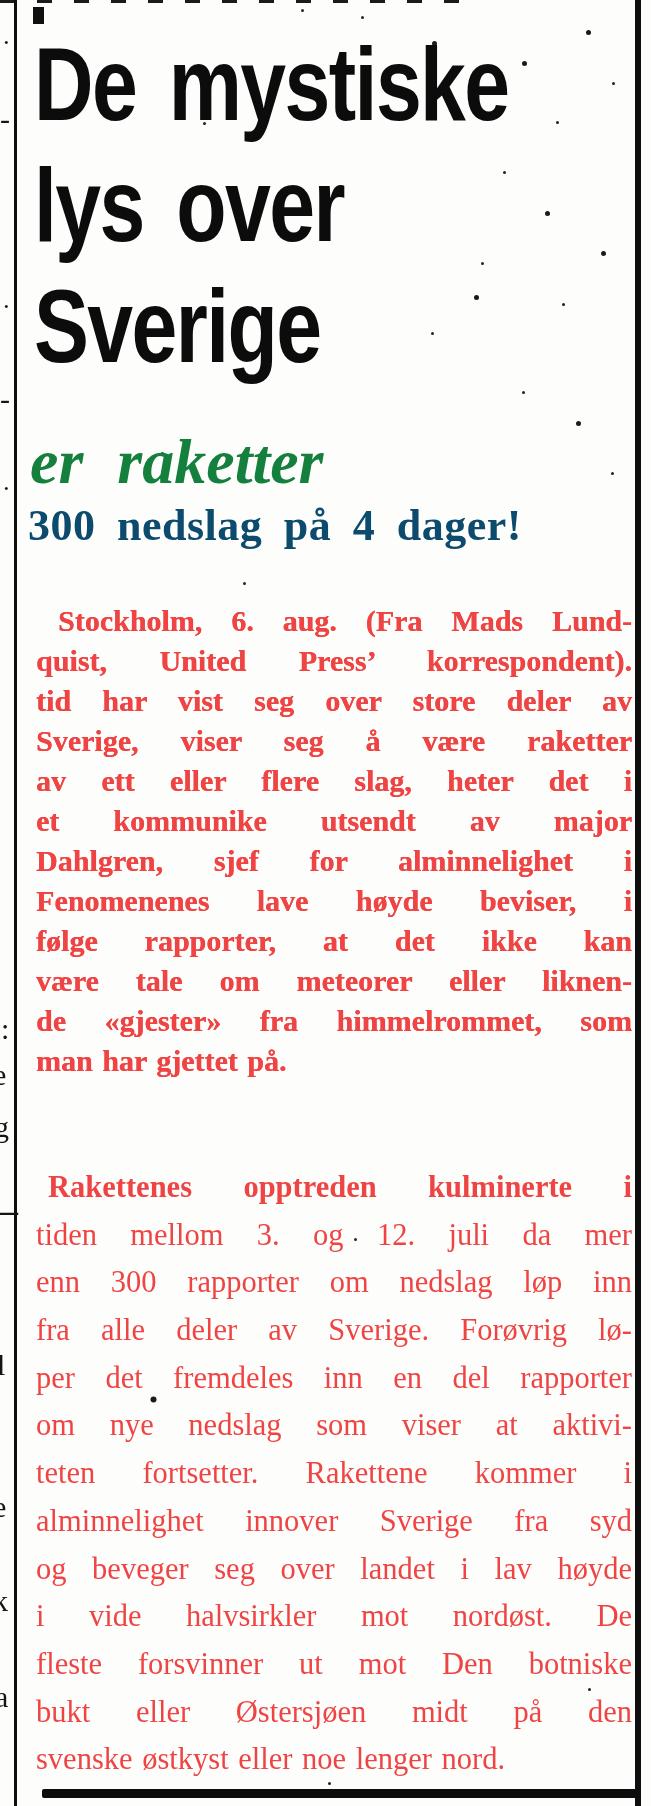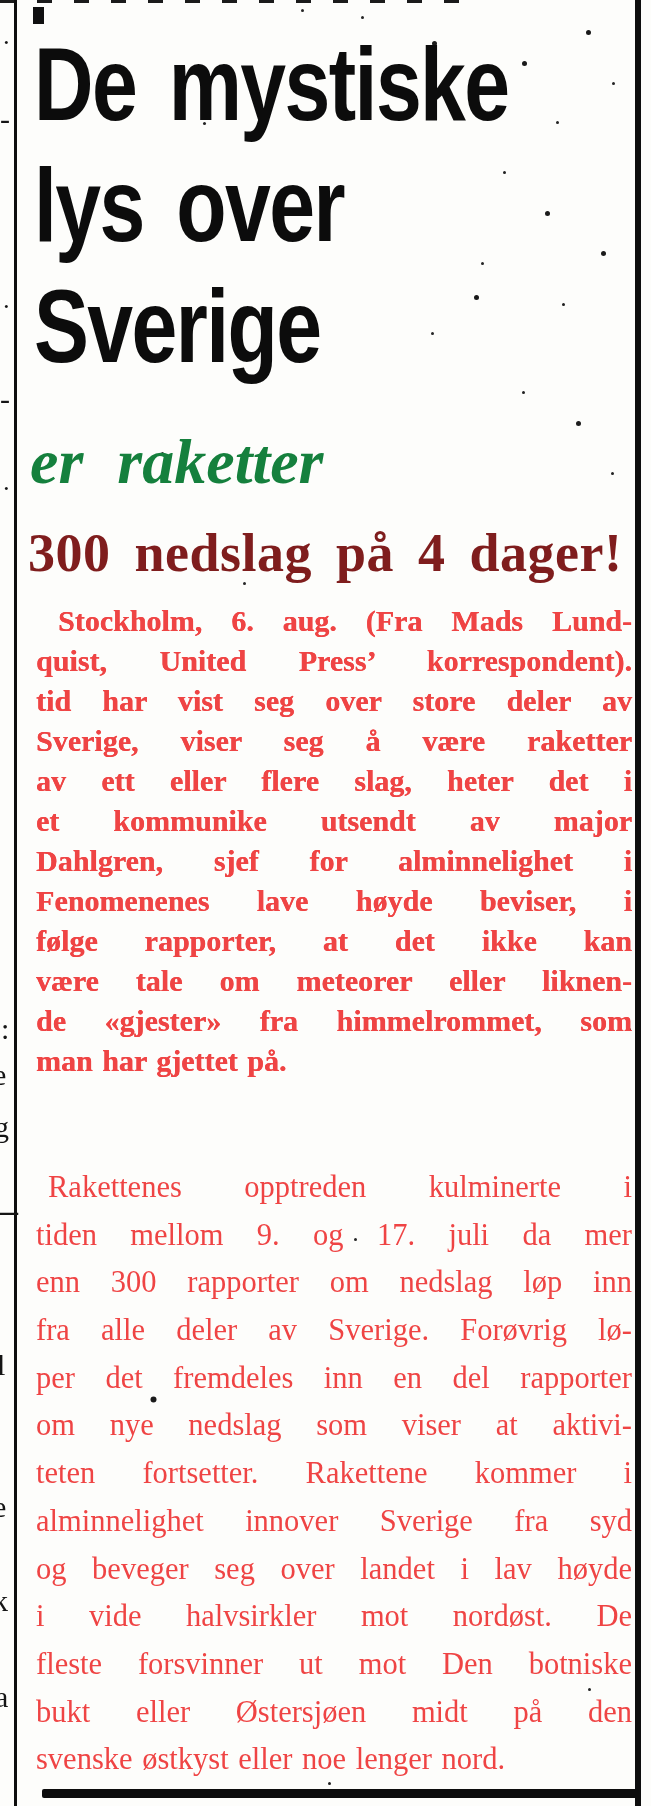--- a/index.html
+++ b/index.html
@@ -23,32 +23,32 @@
     font-family:"Liberation Sans", sans-serif;font-weight:700;color:#0c0c0c;
     font-size:103px;line-height:121px;letter-spacing:-2px;word-spacing:14px;
     white-space:nowrap;transform:scaleX(0.80);transform-origin:0 0;
   }
   .deck-italic{
     position:absolute;left:-6px;top:414px;
     font-family:"Liberation Serif", serif;font-style:italic;font-weight:700;
     font-size:64px;line-height:96px;word-spacing:18px;color:#15803d;white-space:nowrap;
   }
   .deck-bold{
-    position:absolute;left:-8px;top:519px;
+    position:absolute;left:-8px;top:492px;
     font-family:"Liberation Serif", serif;font-weight:700;
-    font-size:54px;line-height:68px;word-spacing:10px;letter-spacing:.5px;color:#7f1d1d;white-space:nowrap;
+    font-size:44px;line-height:68px;word-spacing:10px;letter-spacing:.5px;color:#0c4a6e;white-space:nowrap;
   }
   .para{position:absolute;left:0;width:596px;color:#ef4444;}
   .p1{top:601px;font-weight:700;font-size:30px;text-shadow:.3px .3px 0 currentColor;}
   .p1 .ln{height:40px;line-height:40px;}
   .p2{top:1164px;font-weight:400;font-size:30.5px;}
   .p2 .ln{height:47.7px;line-height:47.7px;}
   .ln{text-align:justify;text-align-last:justify;box-sizing:border-box;word-spacing:2px;}
   .ln.indent{padding-left:22px;}
-  .ln.indent-sm{padding-left:12px;}
+  .ln.indent-sm{padding-left:12px;font-weight:bold;}
   .ln.endp{text-align-last:left;}
   .frag{position:absolute;font-family:"Liberation Serif", serif;font-size:30px;color:#151515;line-height:30px;}
   .frag-b{font-weight:700;font-size:34px;}
   .frag-dot{font-size:26px;}
   #specks{
     position:absolute;left:0;top:0;width:3px;height:3px;background:transparent;border-radius:50%;
     box-shadow:
       433px 42px 0 1px #1c1c1c, 471px 96px 0 0 #222, 523px 62px 0 1px #1a1a1a,
       556px 121px 0 0 #222, 587px 31px 0 1px #191919, 612px 82px 0 0 #232323,
       503px 171px 0 0 #202020, 546px 212px 0 1px #1c1c1c, 481px 262px 0 0 #242424,
@@ -106,21 +106,21 @@
     <div class="ln">Dahlgren, sjef for alminnelighet i</div>
     <div class="ln">Fenomenenes lave høyde beviser, i</div>
     <div class="ln">følge rapporter, at det ikke kan</div>
     <div class="ln">være tale om meteorer eller liknen-</div>
     <div class="ln">de «gjester» fra himmelrommet, som</div>
     <div class="ln endp">man har gjettet på.</div>
   </div>
 
   <div class="para p2">
     <div class="ln indent-sm">Rakettenes opptreden kulminerte i</div>
-    <div class="ln">tiden mellom 9. og 17. juli da mer</div>
+    <div class="ln">tiden mellom 3. og 12. juli da mer</div>
     <div class="ln">enn 300 rapporter om nedslag løp inn</div>
     <div class="ln">fra alle deler av Sverige. Forøvrig lø-</div>
     <div class="ln">per det fremdeles inn en del rapporter</div>
     <div class="ln">om nye nedslag som viser at aktivi-</div>
     <div class="ln">teten fortsetter. Rakettene kommer i</div>
     <div class="ln">alminnelighet innover Sverige fra syd</div>
     <div class="ln">og beveger seg over landet i lav høyde</div>
     <div class="ln">i vide halvsirkler mot nordøst. De</div>
     <div class="ln">fleste forsvinner ut mot Den botniske</div>
     <div class="ln">bukt eller Østersjøen midt på den</div>

